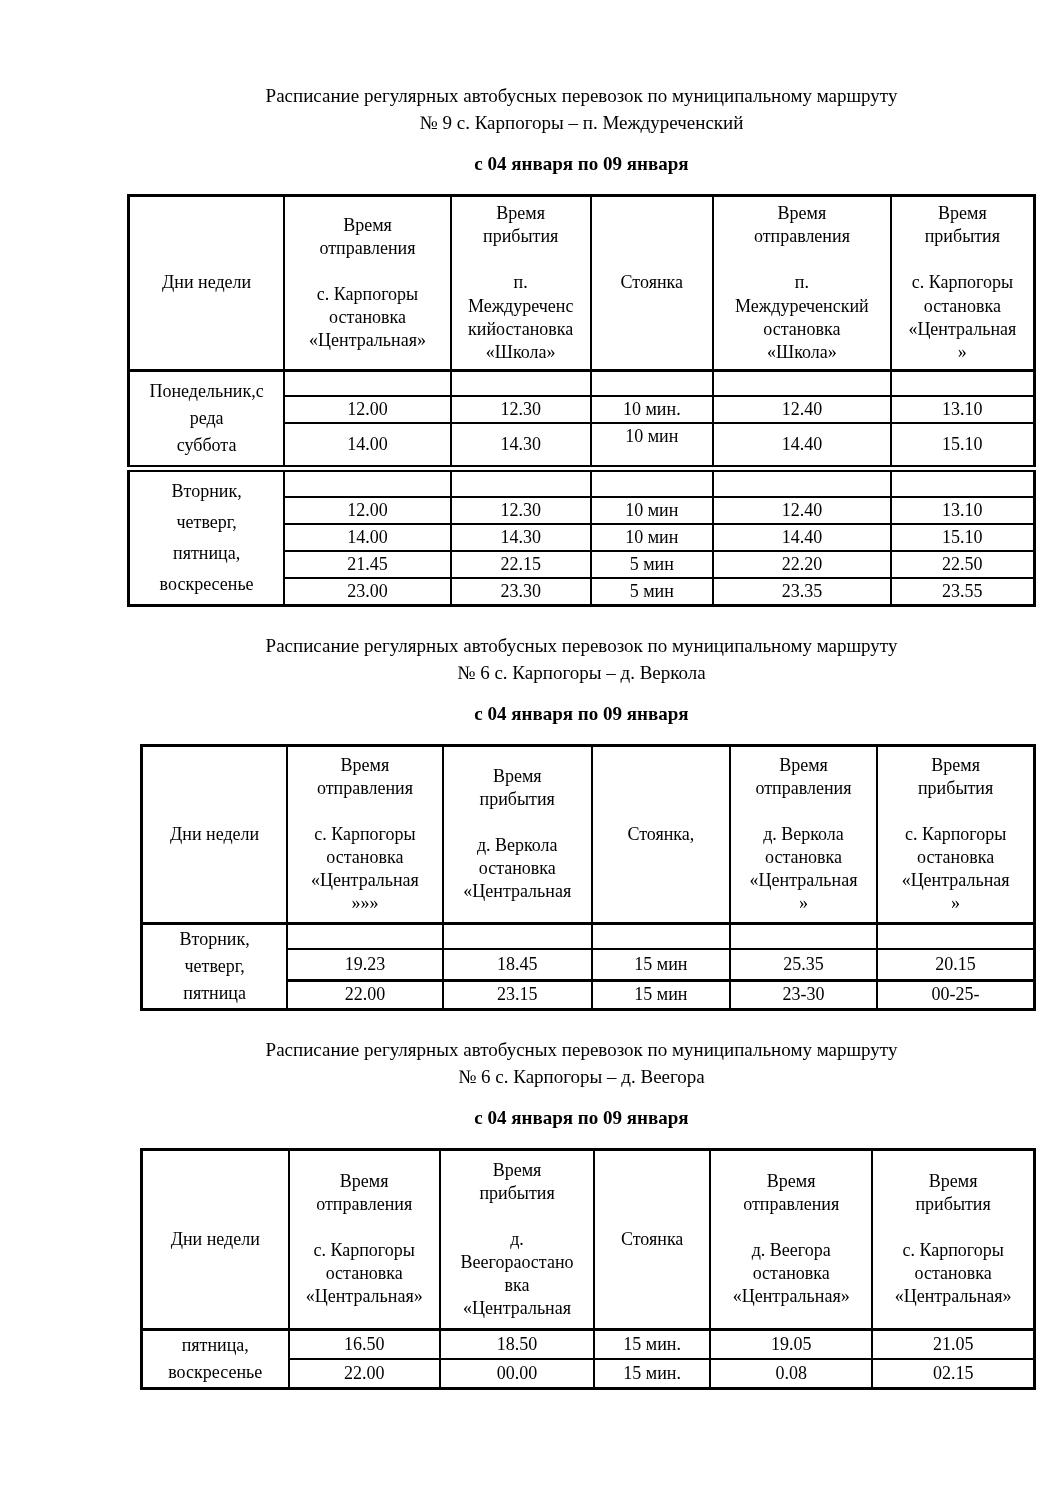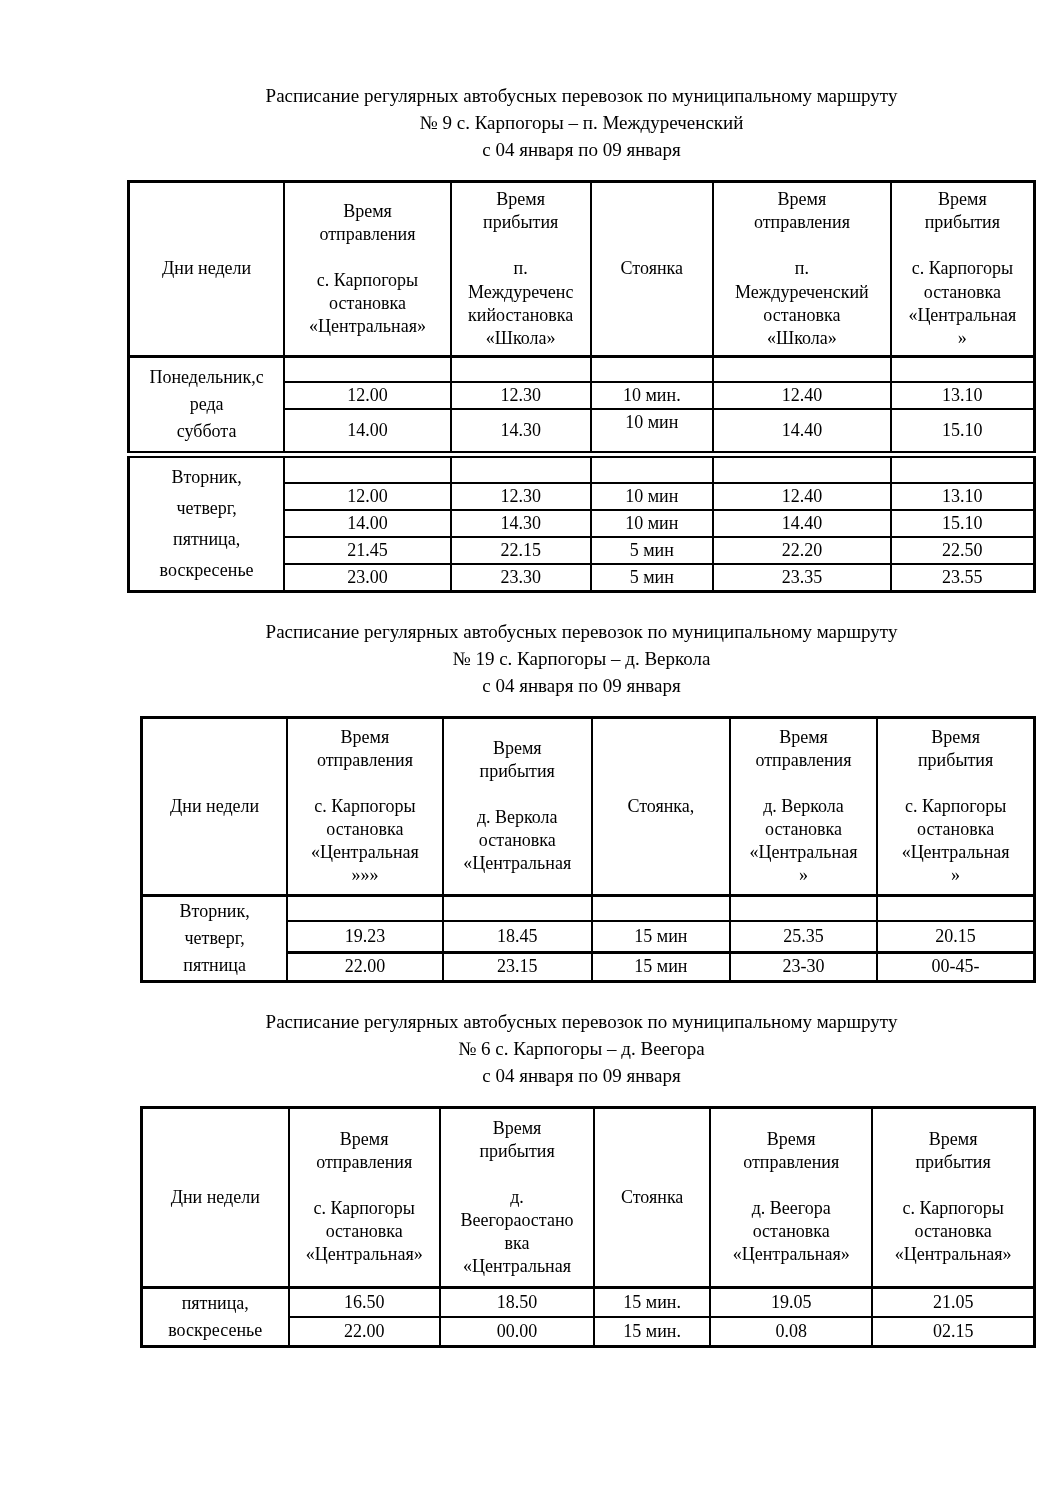--- a/index.html
+++ b/index.html
@@ -9,21 +9,21 @@
     height: 1500px;
     background: #ffffff;
     color: #000000;
     font-family: "Liberation Serif", "DejaVu Serif", serif;
     box-sizing: border-box;
     padding: 82px 24px 0 127px;
     overflow: hidden;
   }
   .title-block { text-align: center; margin: 0 0 17px 0; }
   .title-block p { margin: 0; font-size: 19px; line-height: 27px; }
-  .title-block p.bold { font-weight: normal; }
+  .title-block p.bold { font-weight: bold; margin-top: 14px; }
 
   table.schedule {
     border-collapse: collapse;
     table-layout: fixed;
     border: 3px solid #000;
     margin: 0 0 25px 0;
   }
   table.schedule th, table.schedule td {
     border: 2px solid #000;
     text-align: center;
@@ -161,21 +161,21 @@
         <td>23.35</td>
         <td>23.55</td>
       </tr>
     </tbody>
       </table>
   </section>
 
   <section>
     <div class="title-block">
       <p>Расписание регулярных автобусных перевозок по муниципальному маршруту</p>
-      <p>№ 19 с. Карпогоры – д. Веркола</p>
+      <p>№ 6 с. Карпогоры – д. Веркола</p>
       <p class="bold">с 04 января по 09 января</p>
     </div>
 
     <table class="schedule" id="t2">
       <colgroup>
         <col style="width:147px">
           <col style="width:156px">
           <col style="width:150px">
         <col style="width:139px">
           <col style="width:148px">
@@ -228,21 +228,21 @@
         <td>18.45</td>
         <td>15 мин</td>
         <td>25.35</td>
         <td>20.15</td>
       </tr>
       <tr class="thick-top" style="height:26px">
         <td>22.00</td>
         <td>23.15</td>
         <td>15 мин</td>
         <td>23-30</td>
-        <td>00-45-</td>
+        <td>00-25-</td>
       </tr>
     </tbody>
       </table>
   </section>
 
   <section>
     <div class="title-block">
       <p>Расписание регулярных автобусных перевозок по муниципальному маршруту</p>
       <p>№ 6 с. Карпогоры – д. Веегора</p>
       <p class="bold">с 04 января по 09 января</p>

